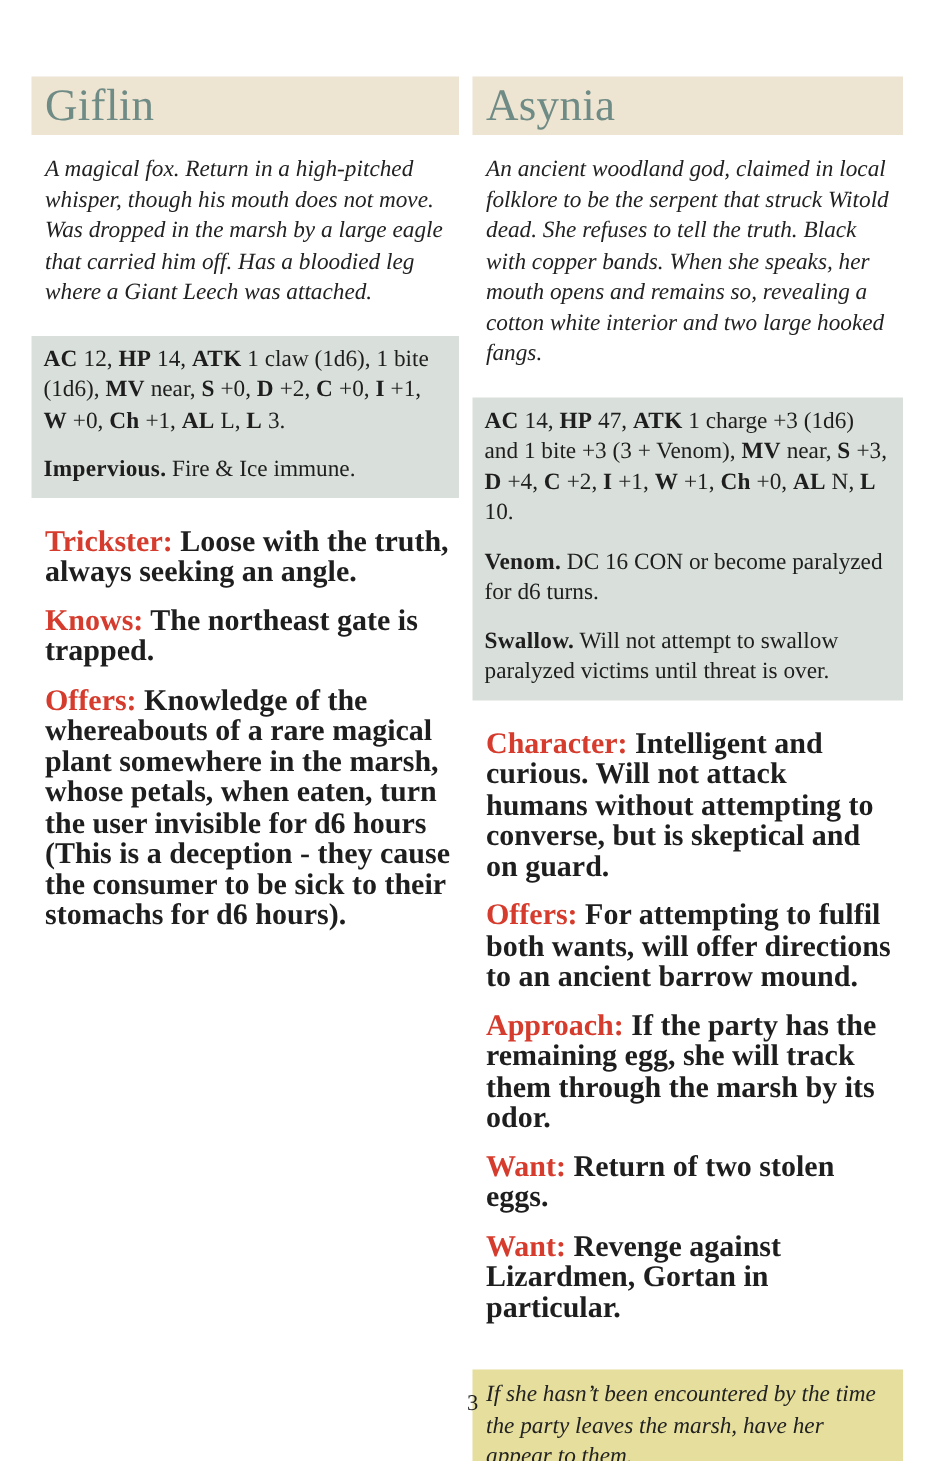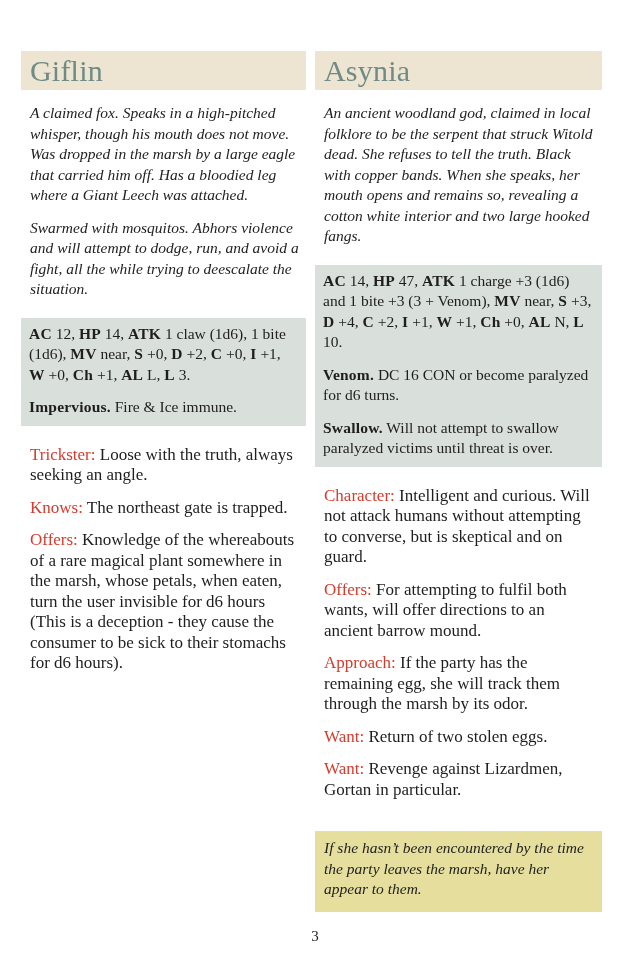--- a/index.html
+++ b/index.html
@@ -41,22 +41,23 @@
     padding:6px 8px 8px 8px;
   }
   .stat-para{
     font-size:15.5px;line-height:20.5px;
     margin:0;
   }
   .stat-para + .stat-para{margin-top:12px;}
   .stat-para b{letter-spacing:0.2px;text-align:center;}
   .entries{display:block;}
   .entry{
-    font-size:17px;line-height:20.5px;
+    font-size:20px;line-height:20.5px;
     margin:12px 5px 0 9px;
+    font-weight:bold;
   }
   .entry:first-child{margin-top:19px;}
   .entry .label{color:var(--label-red,#d53c2d);}
   .note-box{
     background:var(--note-bg,#e5de9c);
     font-style:italic;
     font-size:15.5px;line-height:20.5px;
     margin-top:31px;
     padding:7px 9px 12px 9px;
     color:#222;
@@ -69,22 +70,21 @@
 </head>
 <body style="--page-bg: #ffffff; --bar-bg: #ede4d1; --title: #6f8b85; --stat-bg: #d9dfda; --note-bg: #e5de9c; --label-red: #d53c2d; --text: #1e1e1e;">
 
 <div class="page">
   <div class="columns" id="columns">
   <div class="column">
     <div class="header-bar">
       <span class="section-title">Giflin</span>
     </div>
     <div>
-          <p class="flavor-para">A claimed fox. Speaks in a high-pitched whisper, though his mouth does not move. Was dropped in the marsh by a large eagle that carried him off. Has a bloodied leg where a Giant Leech was attached.</p>
-          <p class="flavor-para">Swarmed with mosquitos. Abhors violence and will attempt to dodge, run, and avoid a fight, all the while trying to deescalate the situation.</p>
+          <p class="flavor-para">A magical fox. Return in a high-pitched whisper, though his mouth does not move. Was dropped in the marsh by a large eagle that carried him off. Has a bloodied leg where a Giant Leech was attached.</p>
         </div>
     <div class="stat-block">
           <p class="stat-para"><b>AC</b><span> 12, </span><b>HP</b><span> 14, </span><b>ATK</b><span> 1 claw (1d6), 1 bite (1d6), </span><b>MV</b><span> near, </span><b>S</b><span> +0, </span><b>D</b><span> +2, </span><b>C</b><span> +0, </span><b>I</b><span> +1, </span><b>W</b><span> +0, </span><b>Ch</b><span> +1, </span><b>AL</b><span> L, </span><b>L</b><span> 3.</span></p>
           <p class="stat-para"><b>Impervious.</b><span> Fire &amp; Ice immune.</span></p>
         </div>
     <div class="entries">
           <p class="entry"><span class="label">Trickster:</span> Loose with the truth, always seeking an angle.</p>
           <p class="entry"><span class="label">Knows:</span> The northeast gate is trapped.</p>
           <p class="entry"><span class="label">Offers:</span> Knowledge of the whereabouts of a rare magical plant somewhere in the marsh, whose petals, when eaten, turn the user invisible for d6 hours (This is a deception - they cause the consumer to be sick to their stomachs for d6 hours).</p>
         </div>

